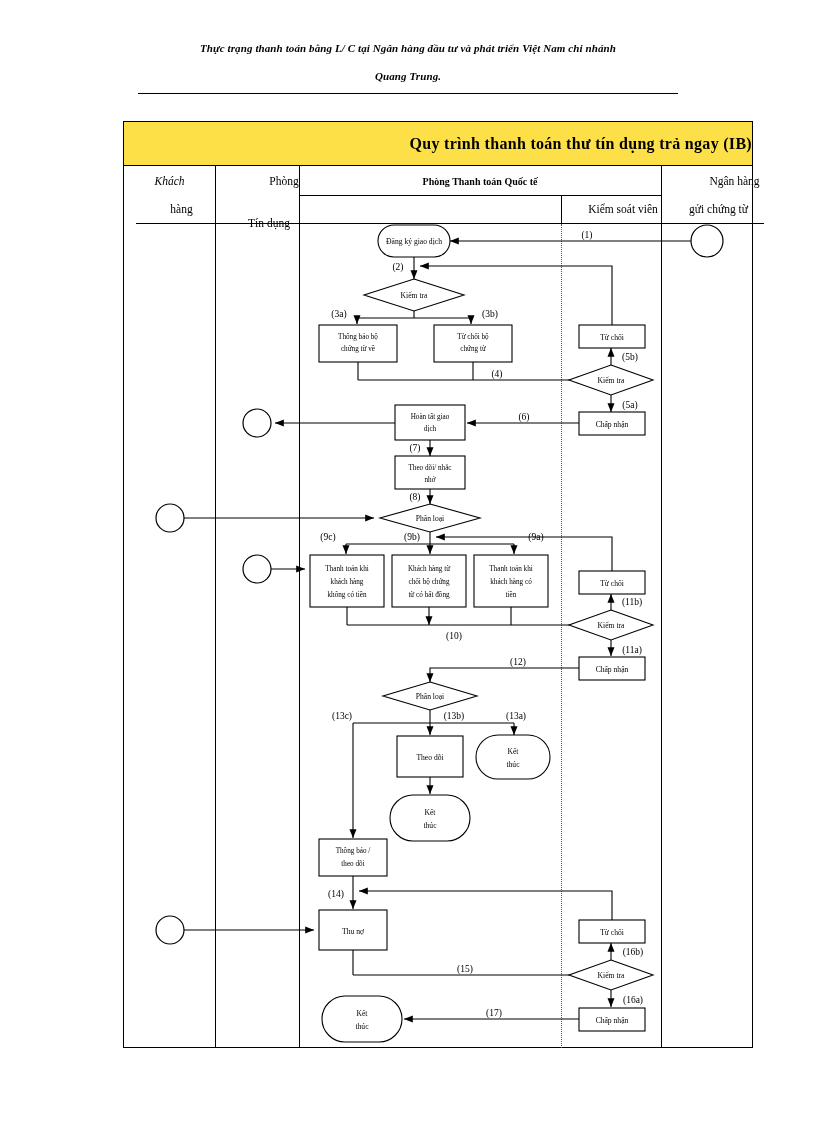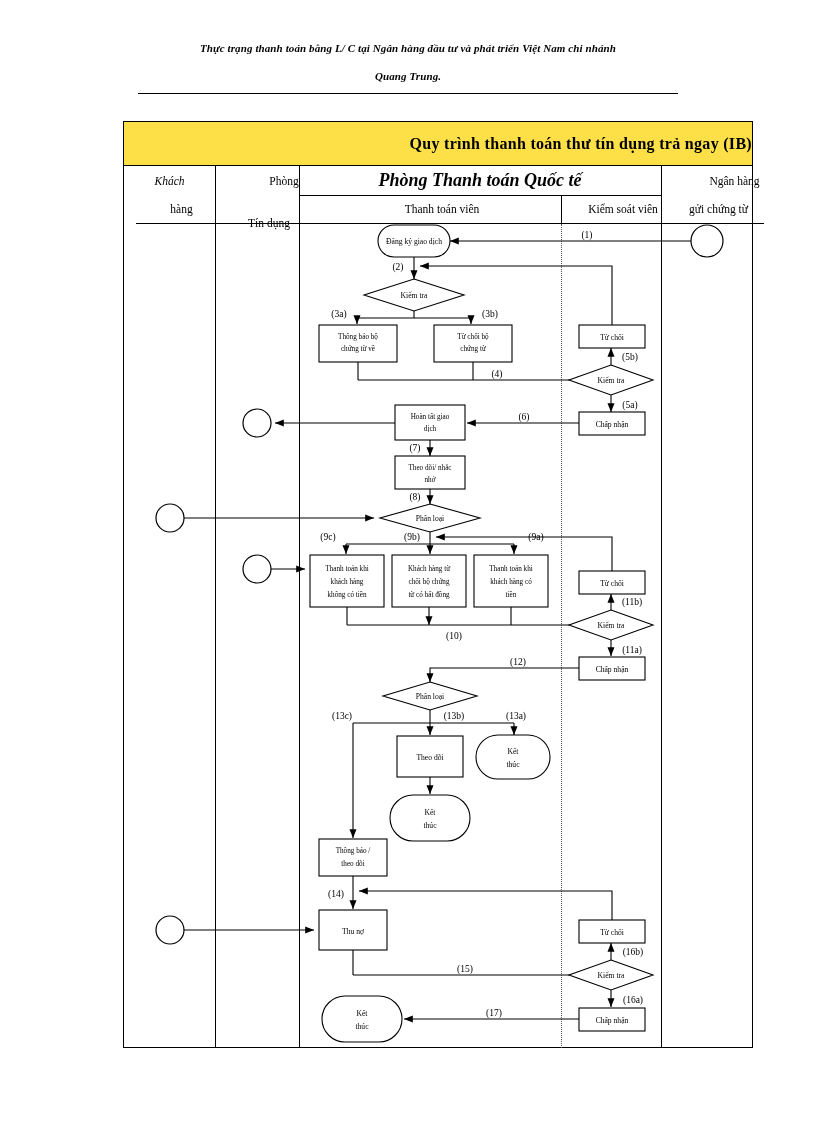--- a/index.html
+++ b/index.html
@@ -55,21 +55,21 @@
   .hdr-row2{
     position:absolute;left:12px;top:74px;width:100%;height:28px;
     border-bottom:1px solid #000;box-sizing:border-box;
   }
   .hcell{
     position:absolute;top:0;height:100%;
     display:flex;align-items:center;justify-content:center;
     font-size:11.5px;text-align:center;line-height:1.1;
     box-sizing:border-box;
   }
-  .hcell.b{font-weight:bold;font-size:18px;font-style:italic;}
+  .hcell.b{font-weight:bold;font-size:10px;}
 
   
   .vline{
     position:absolute;width:0;border-left:1px solid #000;
   }
   .vline.dotted{border-left:1px dotted #555;}
 
   
   svg.flow{
     position:absolute;left:0;top:0;width:630px;height:927px;
@@ -123,23 +123,20 @@
     </div>
   </div>
 
   <div class="hdr-row2">
     <div class="hcell" style="left:0;width:91px;">
       <span>hàng</span>
     </div>
     <div class="hcell" style="left:91px;width:84px;margin-top:14px;">
       <span>Tín dụng</span>
     </div>
-    <div class="hcell" style="left:175px;width:262px;">
-      <span>Thanh toán viên</span>
-    </div>
     <div class="hcell" style="left:437px;width:100px;">
       <span>Kiểm soát viên</span>
     </div>
     <div class="hcell" style="left:537px;width:91px;">
       <span>gửi chứng từ</span>
     </div>
   </div>
 
   <div class="vline" style="left:91px;top:44px;height:58px;"></div>
   <div class="vline" style="left:175px;top:44px;height:58px;"></div>

